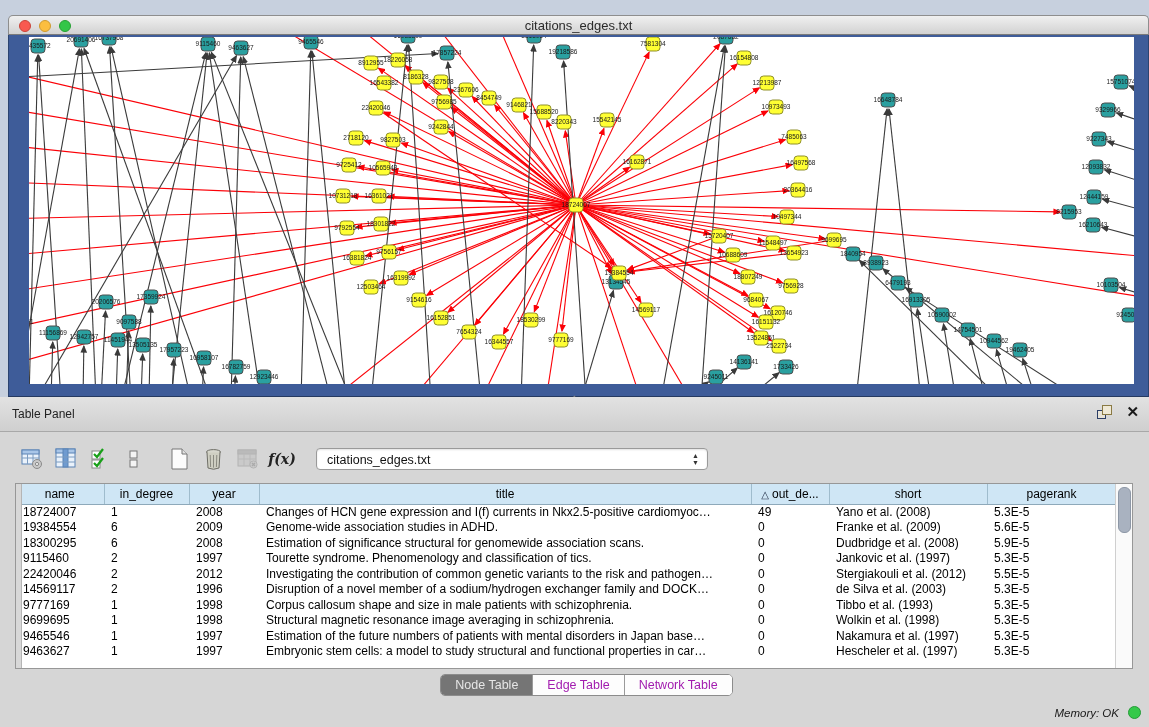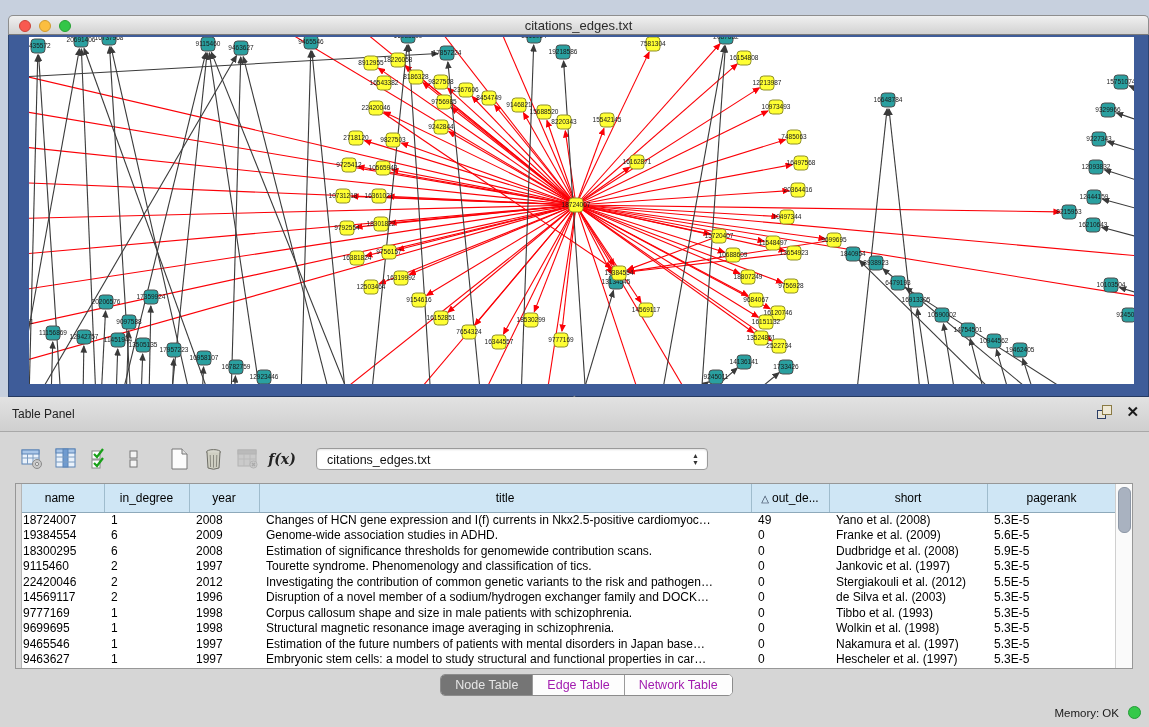--- a/index.html
+++ b/index.html
@@ -43,35 +43,35 @@
   .tb-btn{width:28px;height:28px;display:flex;align-items:center;justify-content:center;}
   .fx{font-family:"DejaVu Serif",serif;font-style:italic;font-weight:bold;font-size:14px;color:#222;}
   .selector{position:relative;margin-left:14px;width:392px;height:22px;background:#fff;border:1px solid #9a9a9a;
     border-radius:4px;font-size:12.5px;color:#111;line-height:22px;padding-left:10px;box-sizing:border-box;
     box-shadow:inset 0 1px 2px rgba(0,0,0,.12);}
   .stepper{position:absolute;right:8px;top:3px;display:flex;flex-direction:column;line-height:7px;font-size:7px;color:#333;}
 
   .tablewrap{position:absolute;left:15px;top:86px;width:1118px;height:186px;background:#fff;border:1px solid #979797;
     box-sizing:border-box;overflow:hidden;}
   table.grid{border-collapse:collapse;table-layout:fixed;width:1100px;font-size:12px;color:#000;}
-  table.grid th{height:28px;background:#cfe6f5;border-right:1px solid #9fbccd;border-bottom:1px solid #8ea9ba;
+  table.grid th{height:20px;background:#cfe6f5;border-right:1px solid #9fbccd;border-bottom:1px solid #8ea9ba;
     font-weight:normal;font-size:12px;text-align:center;overflow:hidden;white-space:nowrap;padding:0 4px;box-sizing:border-box;}
   table.grid td{height:15.5px;padding:0 0 0 7px;overflow:hidden;white-space:nowrap;border:none;box-sizing:border-box;}
   .sort-tri{font-size:10px;color:#24324a;margin-right:3px;}
   .gutter{position:absolute;left:0;top:0;width:5px;height:100%;background:#d8d8d8;border-right:1px solid #b5b5b5;}
   .vscroll{position:absolute;right:0;top:0;width:16px;height:100%;background:#fafafa;border-left:1px solid #cfcfcf;}
   .vthumb{position:absolute;left:2px;top:3px;width:11px;height:44px;border-radius:6px;background:#a9b2c0;border:1px solid #8d97a6;}
 
   .tabs{position:absolute;left:0;right:0;top:277px;height:24px;display:flex;justify-content:center;margin-left:24px;}
   .seg{display:flex;border:1px solid #8c8c8c;border-radius:5px;overflow:hidden;height:20px;background:#fdfdfd;}
   .seg .tab{padding:0 14px;font-size:12.5px;line-height:20px;color:#a21caf;border-right:1px solid #9a9a9a;background:#fdfdfd;}
   .seg .tab:last-child{border-right:none;}
   .seg .tab.active{background:#757575;color:#e6e6e6;}
 
-  .statusbar{position:absolute;left:0;right:0;bottom:0;height:26px;}
+  .statusbar{position:absolute;left:0;right:0;bottom:0;height:26px;font-style:italic;}
   .memory{position:absolute;right:30px;top:6px;font-size:11.5px;color:#1a1a1a;}
   .memdot{position:absolute;right:8px;top:5px;width:13px;height:13px;border-radius:50%;background:#35c94a;border:1px solid #249b37;box-sizing:border-box;}
 </style>
 </head>
 <body>
 
 <div class="page">
 
   <div class="net-window">
     <div class="titlebar">
@@ -773,21 +773,21 @@
               <td>2009</td>
               <td>Genome-wide association studies in ADHD.</td>
               <td>0</td>
               <td>Franke et al. (2009)</td>
               <td>5.6E-5</td>
             </tr>
             <tr>
               <td>18300295</td>
               <td>6</td>
               <td>2008</td>
-              <td>Estimation of significance thresholds for genomewide contribution scans.</td>
+              <td>Estimation of significance structural for genomewide association scans.</td>
               <td>0</td>
               <td>Dudbridge et al. (2008)</td>
               <td>5.9E-5</td>
             </tr>
             <tr>
               <td>9115460</td>
               <td>2</td>
               <td>1997</td>
               <td>Tourette syndrome. Phenomenology and classification of tics.</td>
               <td>0</td>

